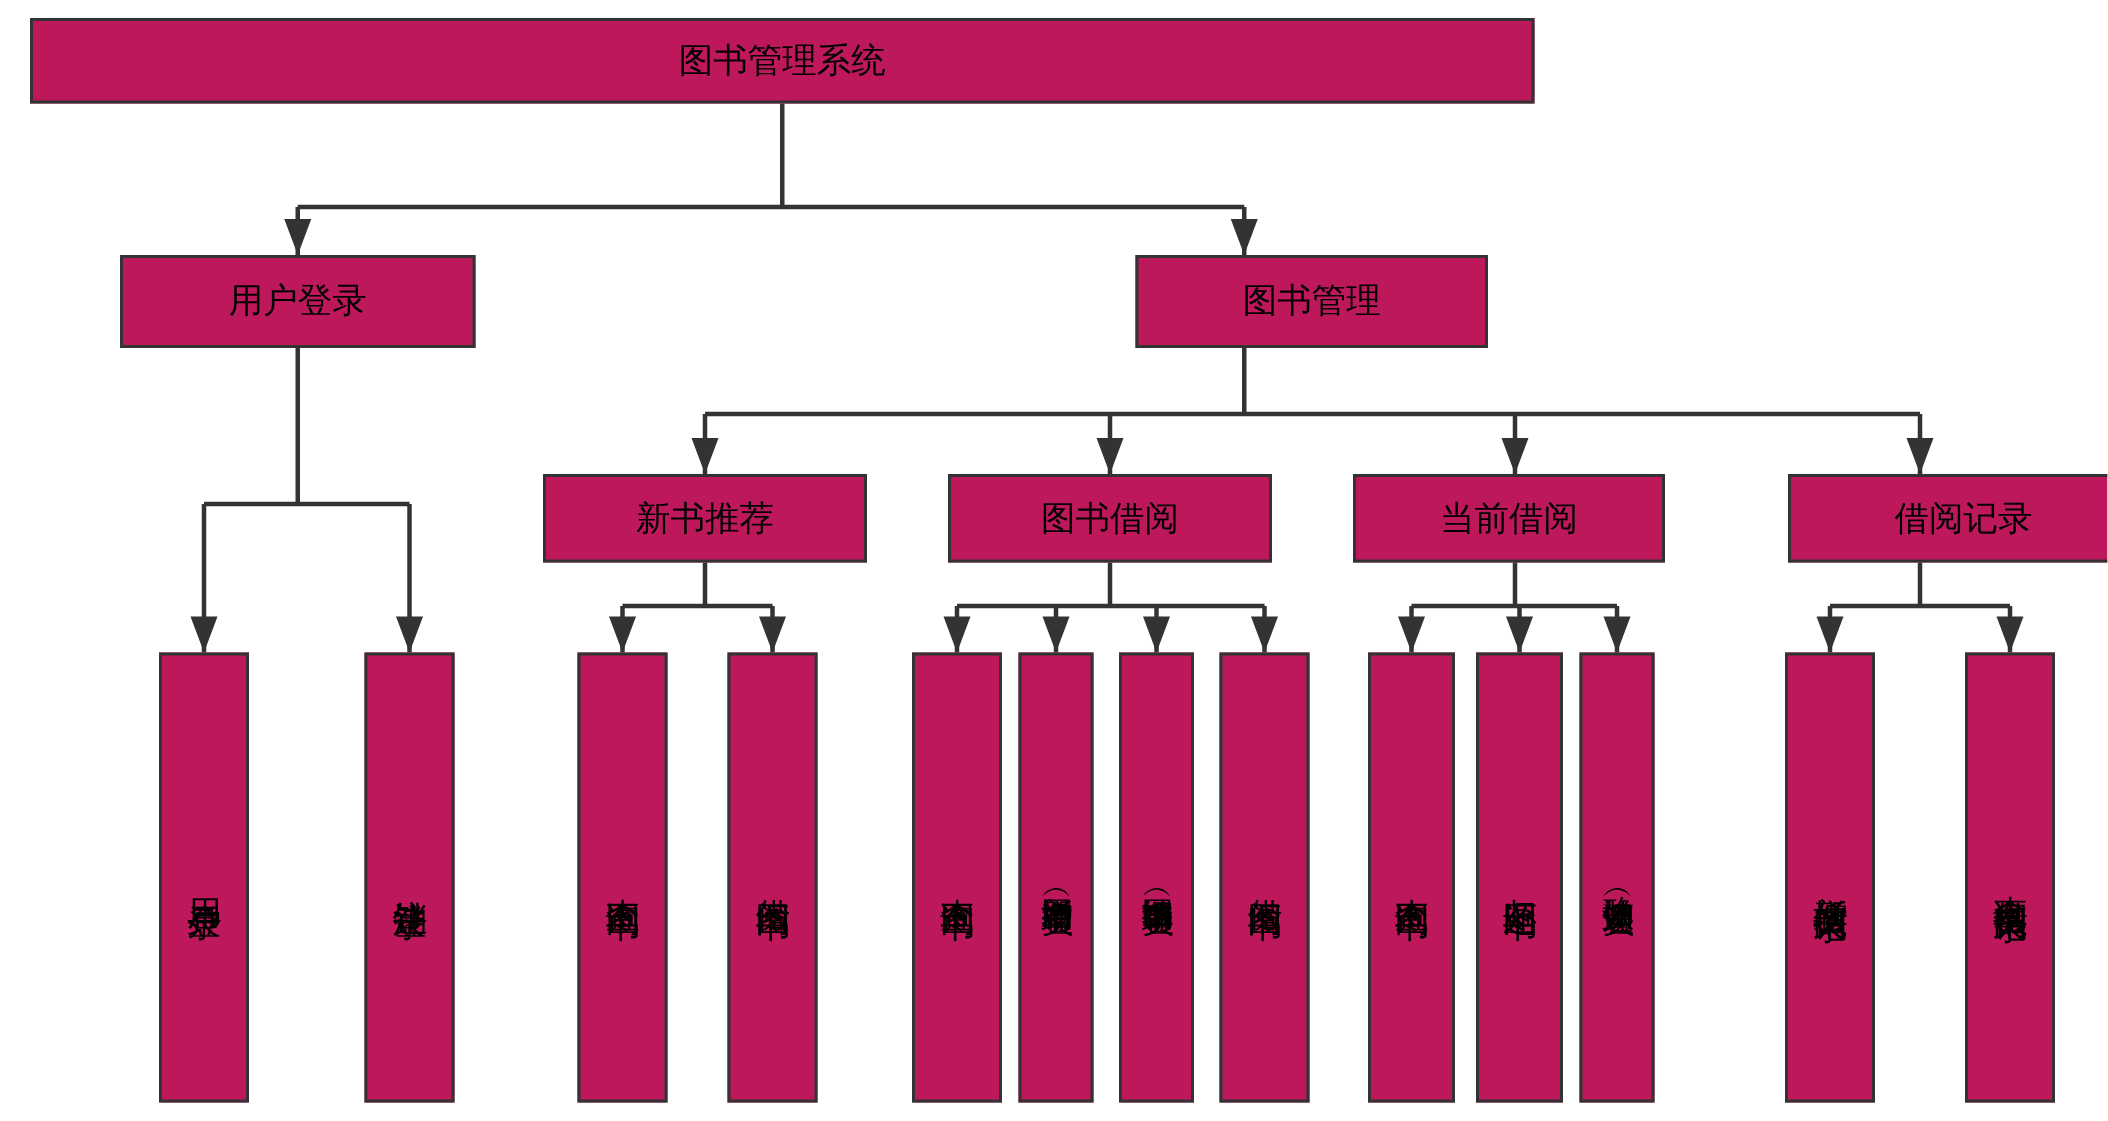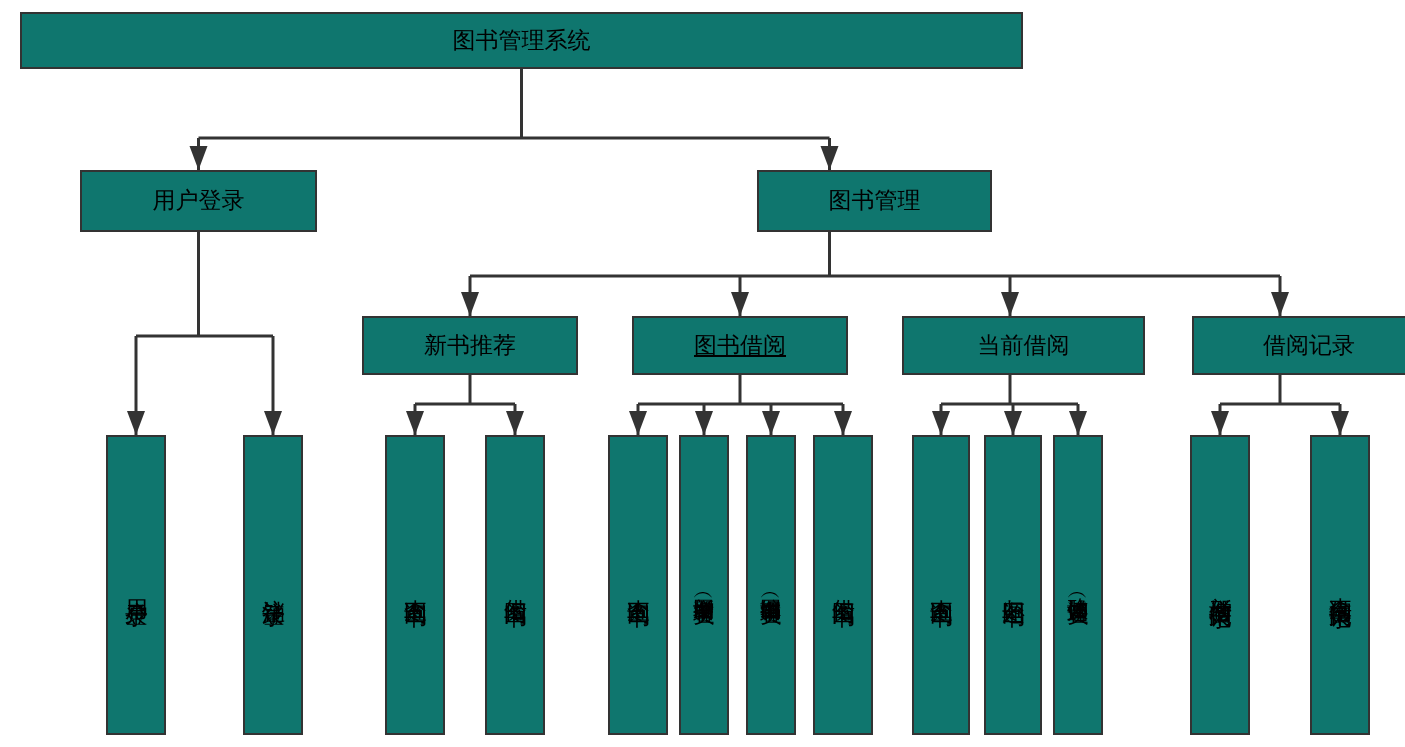--- a/index.html
+++ b/index.html
@@ -21,21 +21,21 @@
     position: absolute;
     left: 0;
     top: 0;
     width: 1405px;
     height: 747px;
     pointer-events: none;
   }
   .node {
     position: absolute;
     box-sizing: border-box;
-    background: #0f766e;
+    background: #be185d;
     border: 2px solid #333333;
     display: flex;
     align-items: center;
     justify-content: center;
     color: #000000;
   }
   .node .label {
     display: block;
     text-align: center;
     line-height: 1.12;
@@ -132,24 +132,24 @@
       </div>
       <div class="node horiz" style="left: 80px; top: 170px; width: 237px; height: 62px;">
         <span class="label">用户登录</span>
       </div>
       <div class="node horiz" style="left: 712px; top: 170px; width: 235px; height: 62px; margin-left: 45px;">
         <span class="label">图书管理</span>
       </div>
       <div class="node horiz" style="left: 362px; top: 316px; width: 216px; height: 59px;">
         <span class="label">新书推荐</span>
       </div>
-      <div class="node horiz" style="left: 632px; top: 316px; width: 216px; height: 59px; text-decoration: underline;">
+      <div class="node horiz" style="left: 632px; top: 316px; width: 216px; height: 59px;">
         <span class="label">图书借阅</span>
       </div>
-      <div class="node horiz" style="left: 902px; top: 316px; width: 243px; height: 59px;">
+      <div class="node horiz" style="left: 902px; top: 316px; width: 208px; height: 59px;">
         <span class="label">当前借阅</span>
       </div>
       <div class="node horiz" style="left: 1168px; top: 316px; width: 234px; height: 59px; margin-left: 24px;">
         <span class="label">借阅记录</span>
       </div>
       <div class="node vert" style="left: 106px; top: 435px; width: 60px; height: 300px;">
         <span class="label">用户登录</span>
       </div>
       <div class="node vert" style="left: 243px; top: 435px; width: 60px; height: 300px;">
         <span class="label">注销登录</span>

